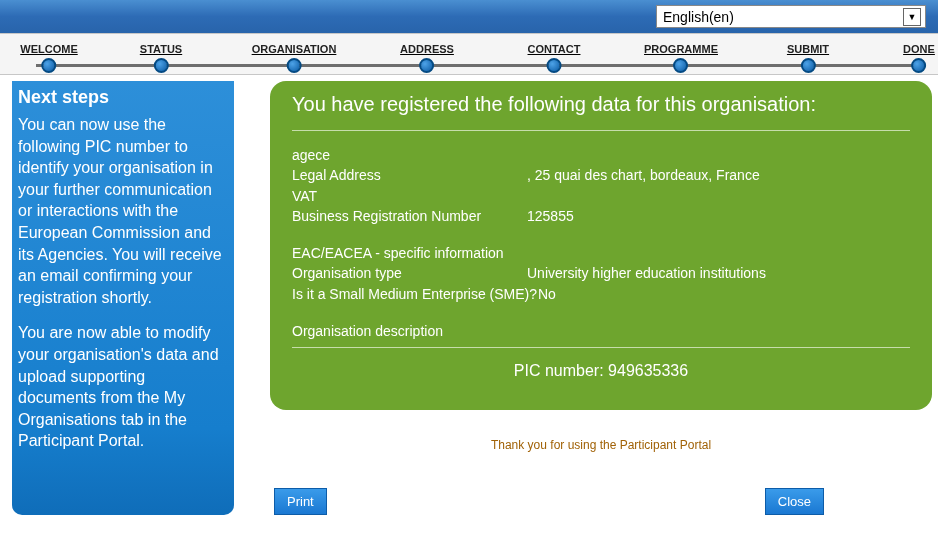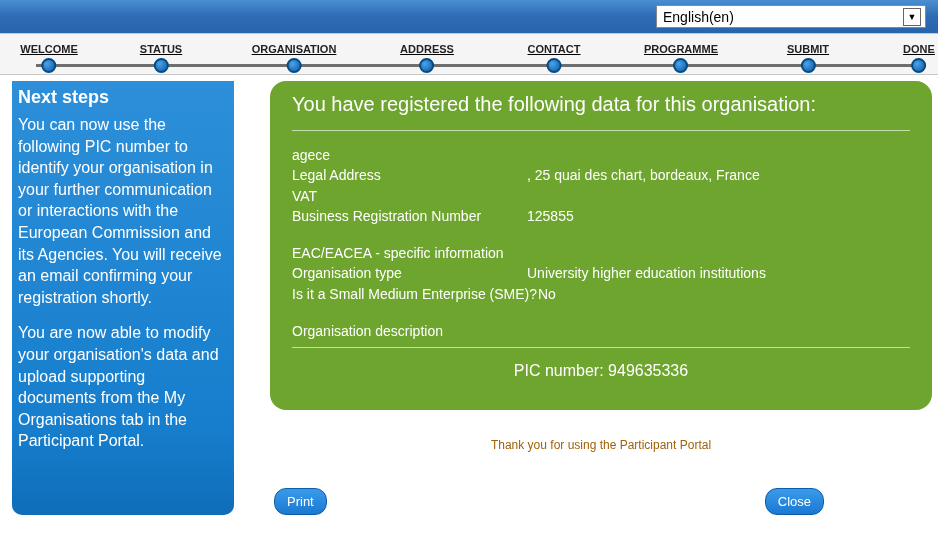--- a/index.html
+++ b/index.html
@@ -144,21 +144,21 @@
   .buttons {
     display: flex;
     justify-content: space-between;
     margin-top: 36px;
     padding: 0 108px 0 4px;
   }
   .btn {
     background: linear-gradient(to bottom, #3a9bea, #1a78d2);
     color: #fff;
     border: 1px solid #0d5ca8;
-    border-radius: 12px;
+    border-radius: 0;
     padding: 5px 12px;
     font-size: 13px;
     cursor: pointer;
   }
 </style>
 </head>
 <body>
 
 <div class="topbar">
   <div class="lang-select">

